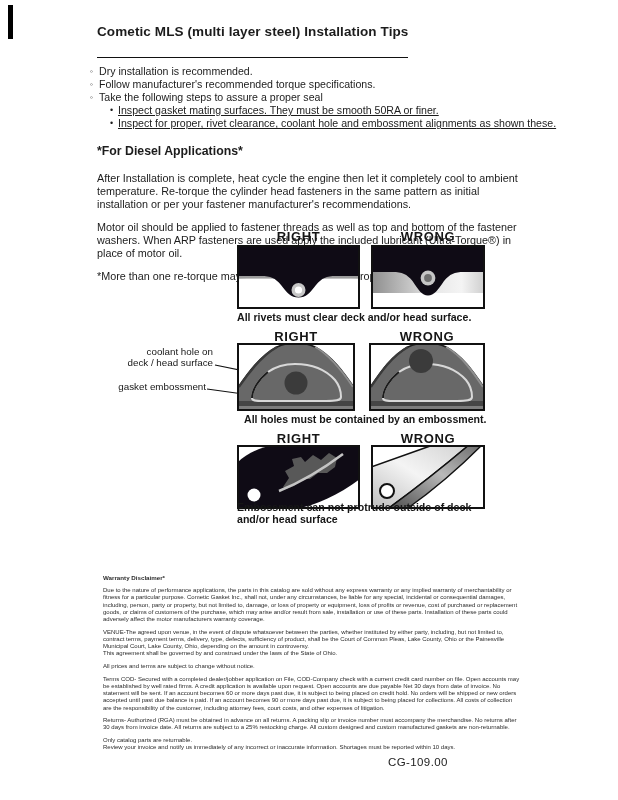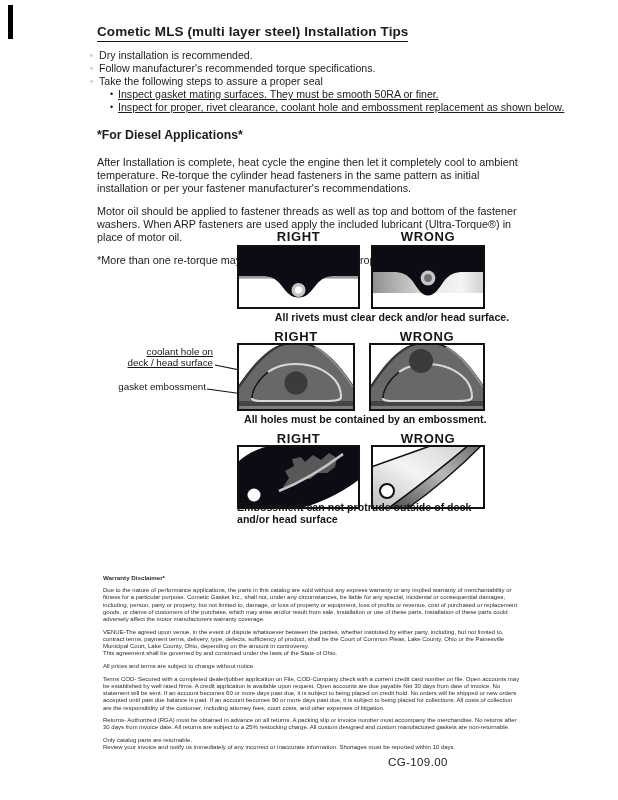--- a/index.html
+++ b/index.html
@@ -1,21 +1,21 @@
 <!DOCTYPE html>
 <html><head>
 <meta charset="utf-8">
 <style>
   html,body{margin:0;padding:0;background:#ffffff;}
   .page{position:relative;width:618px;height:800px;background:#ffffff;overflow:hidden;
         font-family:"Liberation Sans", sans-serif;color:#1c1c1c;}
   .edge-mark{position:absolute;left:8px;top:5px;width:5px;height:34px;background:#000;}
   .content{position:absolute;left:97px;top:22px;width:438px;}
   .title{display:inline-block;margin:0 0 7px 0;font-size:13.5px;font-weight:bold;
-         border-bottom:1.6px solid #111;padding-bottom:2px;letter-spacing:0.1px;}
+         border-bottom:1.6px solid #111;padding-bottom:18px;letter-spacing:0.1px;}
   .bullet,.sub-bullet{font-size:10.6px;line-height:13.1px;white-space:nowrap;}
   .bullet .mk{display:inline-block;width:9px;margin-left:-7px;font-size:8px;vertical-align:1px;}
   .sub-bullet{margin-left:13px;text-decoration:underline;}
   .sub-bullet .mk{display:inline-block;width:8px;font-size:9px;vertical-align:1px;}
   .diesel-heading{margin:14px 0 14px 0;font-size:12.3px;font-weight:bold;}
   .para{margin:0 0 10px 0;font-size:10.8px;line-height:12.9px;width:436px;}
   .note{margin-top:1px;}
   .diagrams{position:absolute;left:0;top:226px;width:618px;height:330px;}
   .hdr{position:absolute;font-size:13px;font-weight:600;letter-spacing:0.6px;
        text-align:center;color:#161616;}
@@ -49,21 +49,21 @@
     <div class="bullet">
       <span class="mk">◦</span><span>Follow manufacturer's recommended torque specifications.</span>
     </div>
     <div class="bullet">
       <span class="mk">◦</span><span>Take the following steps to assure a proper seal</span>
     </div>
     <div class="sub-bullet">
       <span class="mk">•</span><span>Inspect gasket mating surfaces.  They must be smooth 50RA or finer.</span>
     </div>
     <div class="sub-bullet">
-      <span class="mk">•</span><span>Inspect for proper, rivet clearance, coolant hole and embossment replacement as shown below.</span>
+      <span class="mk">•</span><span>Inspect for proper, rivet clearance, coolant hole and embossment alignments as shown these.</span>
     </div>
 
     <h2 class="diesel-heading">*For Diesel Applications*</h2>
     <p class="para">After Installation is complete, heat cycle the engine then let it completely cool to ambient temperature. Re-torque the cylinder head fasteners in the same pattern as initial installation or per your fastener manufacturer's recommendations.</p>
     <p class="para">Motor oil should be applied to fastener threads as well as top and bottom of the fastener washers. When ARP fasteners are used apply the included lubricant (Ultra-Torque®) in place of motor oil.</p>
     <p class="para note">*More than one re-torque may be required to achieve proper fastener stretch*</p>
   </div>
 
   <div class="diagrams">
 
@@ -95,26 +95,26 @@
         </defs>
         <rect x="0" y="0" width="114" height="64" fill="#ffffff"></rect>
         <rect x="1" y="27" width="112" height="21" fill="url(#deckg1)"></rect>
         <path d="M0,0 H114 V27 H93 C83,27 79,29 73,36 C67,45 63,50.5 57,50.5 C51,50.5 47.5,45 41.5,36 C35.5,29 31.5,27 21.5,27 H0 Z" fill="#0f0b15"></path>
         <circle cx="57" cy="33" r="7.4" fill="#c6c6c6"></circle>
         <circle cx="57" cy="33" r="3.9" fill="#6f6f6f"></circle>
         <rect x="1" y="1" width="112" height="62" fill="none" stroke="#111111" stroke-width="2"></rect>
       </svg>
     </div>
 
-    <div class="cap" style="left:237px;top:86px;width:310px;text-align:center;">All rivets must clear deck and/or head surface.</div>
+    <div class="cap" style="left:237px;top:86px;width:310px;">All rivets must clear deck and/or head surface.</div>
 
     <div class="hdr" style="left:237px;top:103px;width:118px;">RIGHT</div>
     <div class="hdr" style="left:369px;top:103px;width:116px;">WRONG</div>
 
-    <div class="ann" style="left:110px;top:120px;width:103px;text-decoration:underline;">coolant hole on
+    <div class="ann" style="left:110px;top:120px;width:103px;">coolant hole on
 deck / head surface</div>
     <div class="ann" style="left:110px;top:155px;width:96px;">gasket embossment</div>
 
     <svg class="ptr-overlay" width="195" height="70" viewBox="0 0 195 70">
       <line x1="105" y1="21" x2="183" y2="37" stroke="#111" stroke-width="1.1"></line>
       <line x1="97" y1="45" x2="148" y2="52" stroke="#111" stroke-width="1.1"></line>
     </svg>
 
     <div class="figbox" style="left:237px;top:117px;">
       <svg width="118" height="68" viewBox="0 0 118 68">

